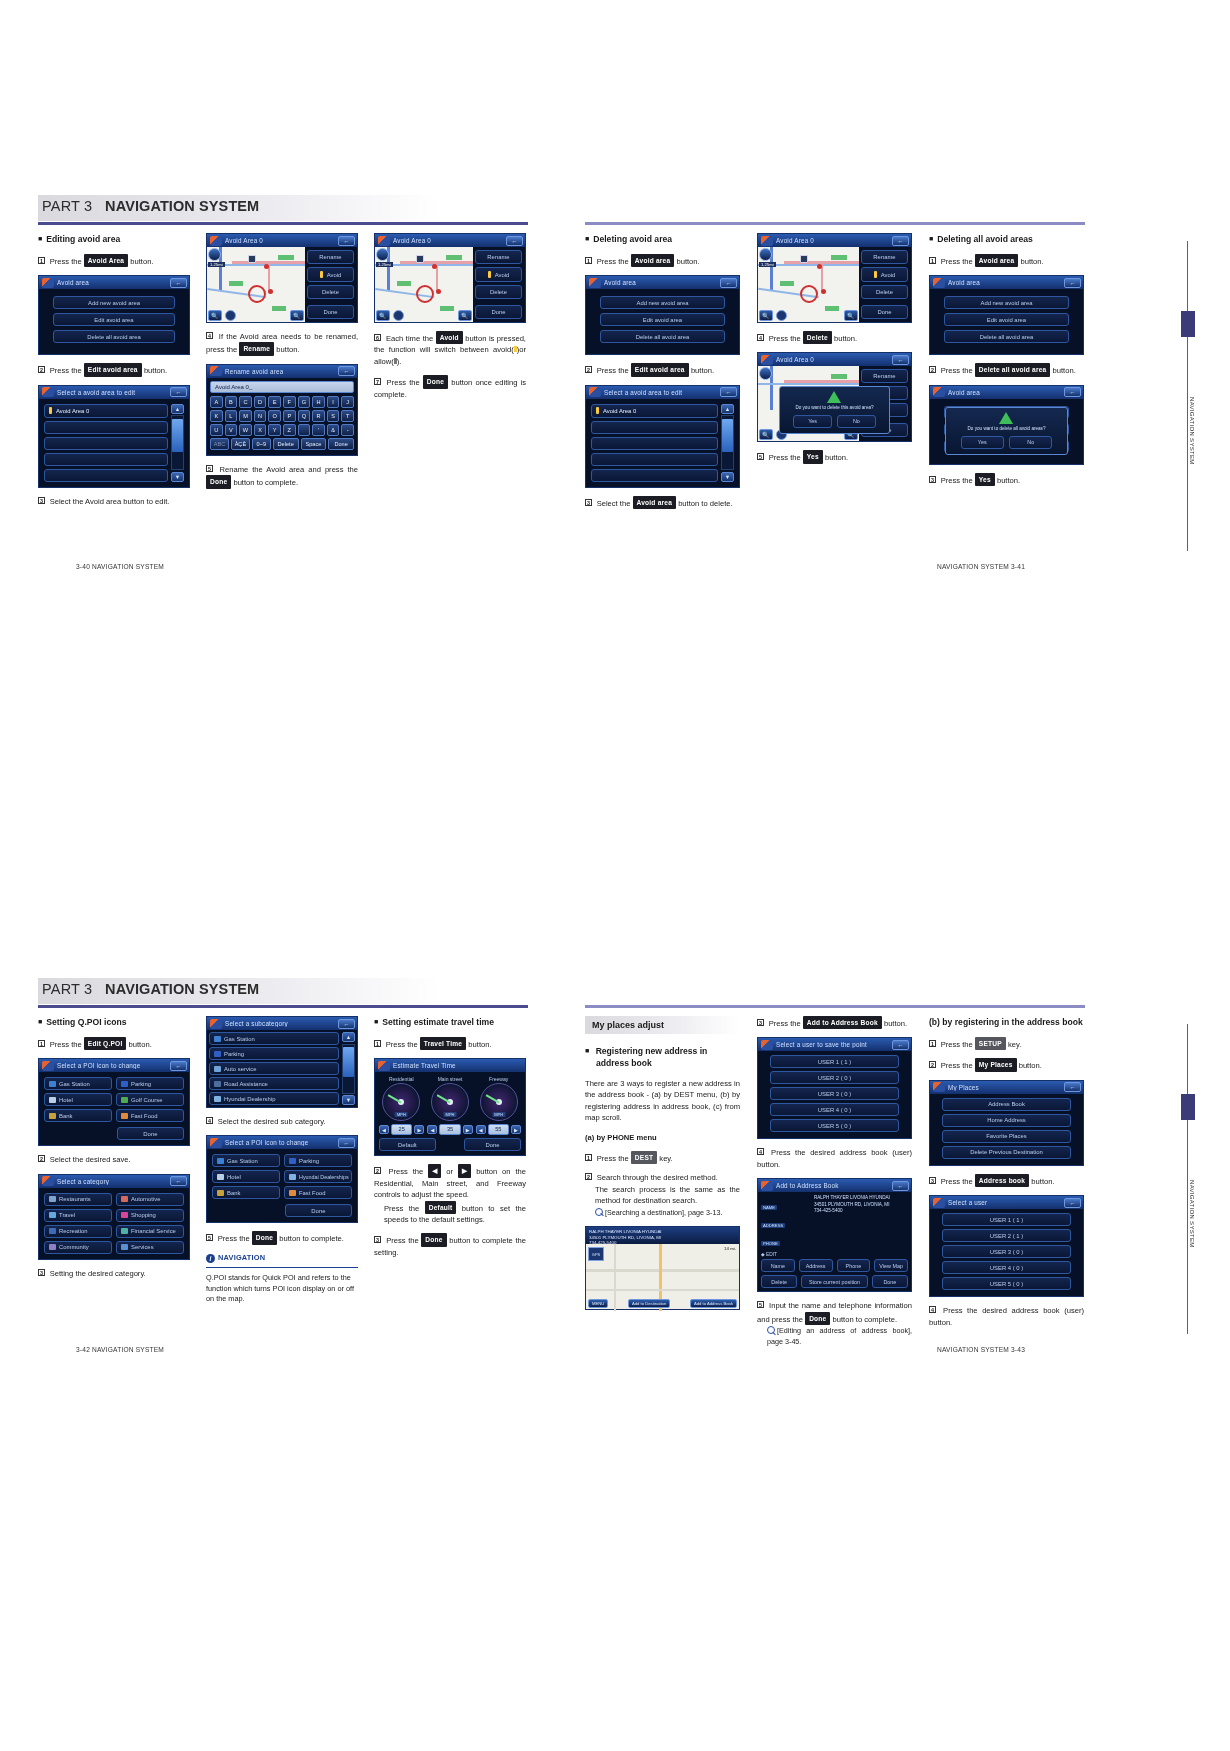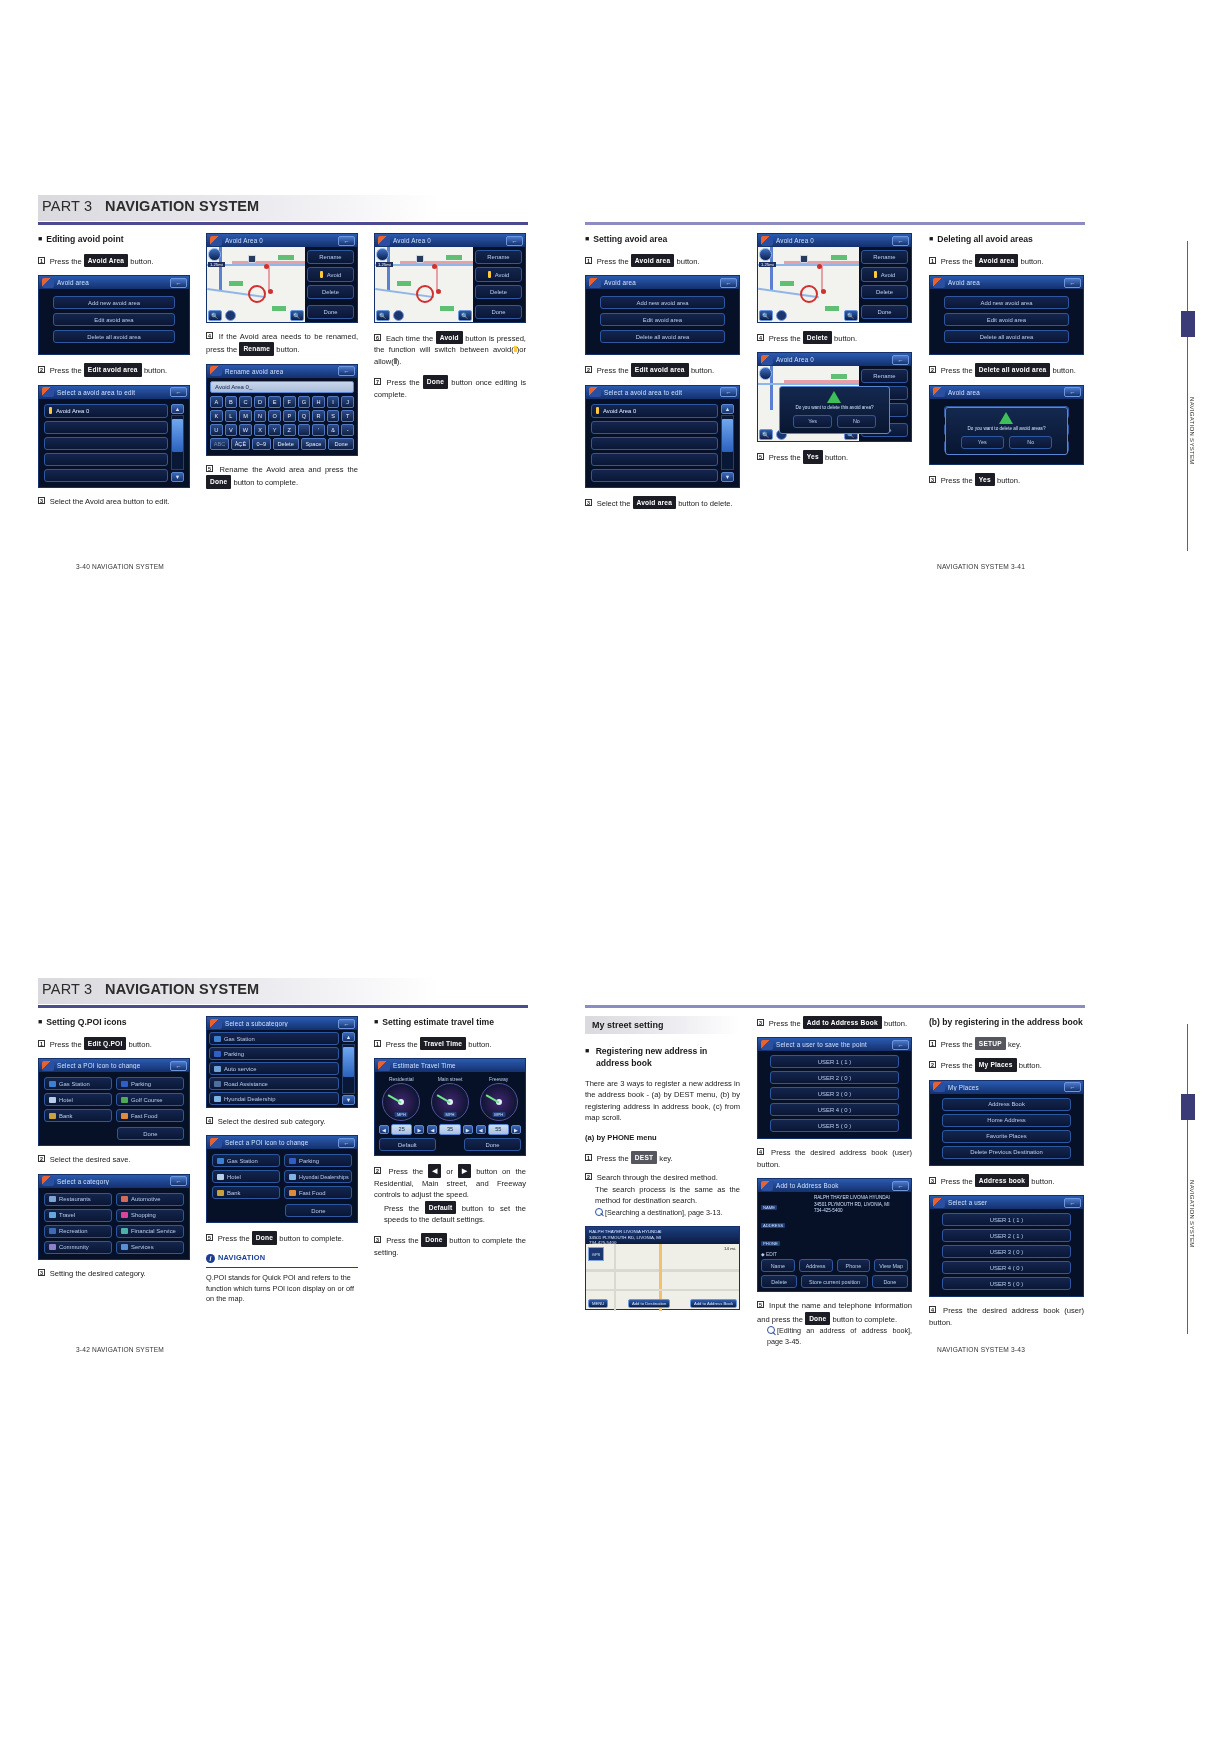--- a/index.html
+++ b/index.html
@@ -300,21 +300,21 @@
       <div class="txt">
         <span>PART 3</span>
         &nbsp;&nbsp;<span class="b">NAVIGATION SYSTEM</span>
       </div>
       <div class="rule"></div>
     </div>
 
     <div class="cols">
 
       <div class="col" style="left:0; width:152px;">
-        <div class="sec-h">Editing avoid point</div>
+        <div class="sec-h">Editing avoid area</div>
 
         <div class="step">
           <span class="n">1</span>
           <span>Press the</span>
           <span class="key">Avoid Area</span>
           <span>button.</span>
         </div>
 
         <div class="scr">
           <div class="scr-bar">
@@ -531,21 +531,21 @@
 
   <div class="page page-right">
     <div class="pg-head pg-head-right">
       <div class="bar"></div>
       <div class="rule"></div>
     </div>
 
     <div class="cols">
 
       <div class="col" style="left:0; width:155px;">
-        <div class="sec-h">Setting avoid area</div>
+        <div class="sec-h">Deleting avoid area</div>
 
         <div class="step">
           <span class="n">1</span>
           <span>Press the</span>
           <span class="key">Avoid area</span>
           <span>button.</span>
         </div>
 
         <div class="scr">
           <div class="scr-bar">
@@ -1007,21 +1007,21 @@
 
   <div class="page page-right">
     <div class="pg-head pg-head-right">
       <div class="bar"></div>
       <div class="rule"></div>
     </div>
 
     <div class="cols">
 
       <div class="col" style="left:0; width:155px;">
-        <div class="sec-band">My street setting</div>
+        <div class="sec-band">My places adjust</div>
 
         <div class="sec-h">
           <span>Registering new address in</span><br>
           <span style="padding-left:11px;">address book</span>
         </div>
 
         <div class="para">There are 3 ways to register a new address in the address book - (a) by DEST menu, (b) by registering address in address book, (c) from map scroll.</div>
 
         <div class="para b">(a) by PHONE menu</div>
 

